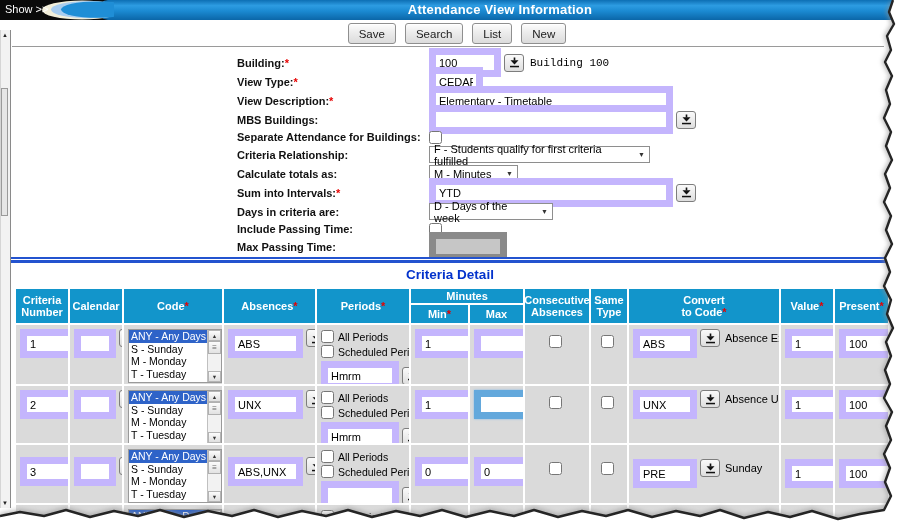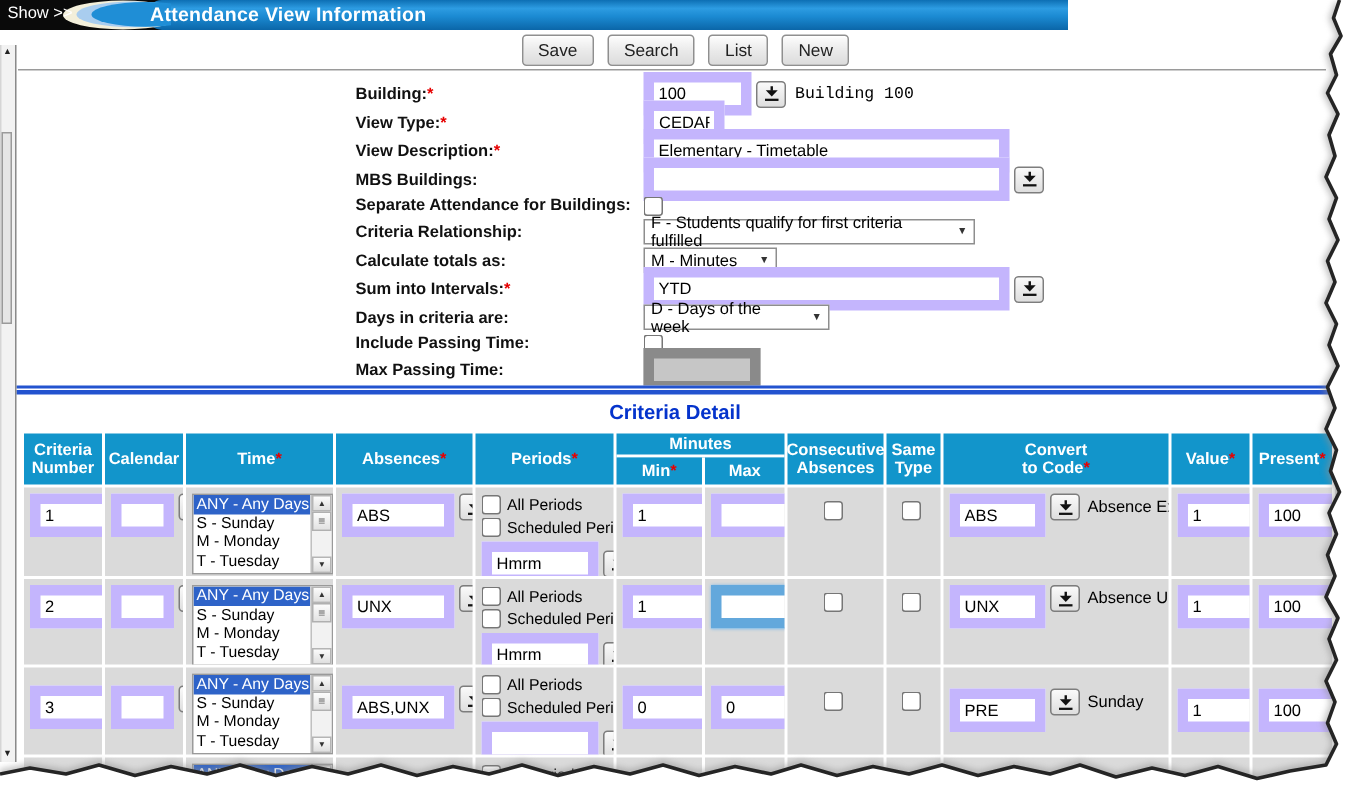--- a/index.html
+++ b/index.html
@@ -1,26 +1,26 @@
 <!DOCTYPE html>
 <html><head>
 <meta charset="utf-8">
 <style>
   html,body{margin:0;padding:0;background:#fff;}
   #stage{position:relative;width:900px;height:530px;overflow:hidden;background:#fff;
          font-family:"Liberation Sans","DejaVu Sans",sans-serif;font-size:11px;color:#000;}
 
   
-  .hdrbar{position:absolute;left:0;top:0;width:712px;height:20px;background:#0a0a0a;}
+  .hdrbar{position:absolute;left:0;top:0;width:900px;height:20px;background:#0a0a0a;}
   .hdr-blue{position:absolute;left:98px;top:0;right:0;height:20px;
             background:linear-gradient(#0d6fb4 0%,#2d9ce2 28%,#1b8ad2 55%,#0b66a8 100%);
             border-radius:10px 0 0 10px;}
   .show-label{position:absolute;left:5px;top:3px;color:#fff;font-size:11px;z-index:3;}
   .swoosh{position:absolute;left:40px;top:0;z-index:2;}
-  .hdr-title{position:absolute;left:100px;right:0;top:2px;color:#fff;
+  .hdr-title{position:absolute;left:100px;right:0;top:2px;text-align:center;color:#fff;
              font-weight:bold;font-size:13px;z-index:3;padding-right:0;letter-spacing:.2px;}
 
   
   .toolbar{position:absolute;top:23px;left:0;width:900px;display:flex;justify-content:center;
            gap:9px;padding-left:14px;box-sizing:border-box;}
   .btn{background:linear-gradient(#fdfdfd,#ececec 45%,#dcdcdc);border:1px solid #8f8f8f;
        border-radius:3px;font-family:inherit;font-size:11.5px;color:#222;padding:2px 10px;height:21px;
        box-shadow:0 1px 0 rgba(255,255,255,.8) inset;cursor:pointer;}
   .tool-rule{position:absolute;top:46px;left:12px;right:16px;height:1px;background:#9a9a9a;
              border-bottom:1px solid #fff;}
@@ -229,21 +229,21 @@
   <div class="tbl">
 
     <div class="tgrid">
       <div class="hcell">
           <span><span>Criteria Number</span></span>
         </div>
       <div class="hcell">
           <span>Calendar</span>
         </div>
       <div class="hcell">
-          <span><span>Time</span><span class="req">*</span></span>
+          <span><span>Code</span><span class="req">*</span></span>
         </div>
       <div class="hcell">
           <span><span>Absences</span><span class="req">*</span></span>
         </div>
       <div class="hcell">
           <span><span>Periods</span><span class="req">*</span></span>
         </div>
       <div class="mgroup">
         <div class="mg-top">Minutes</div>
         <div class="mg-sub">

